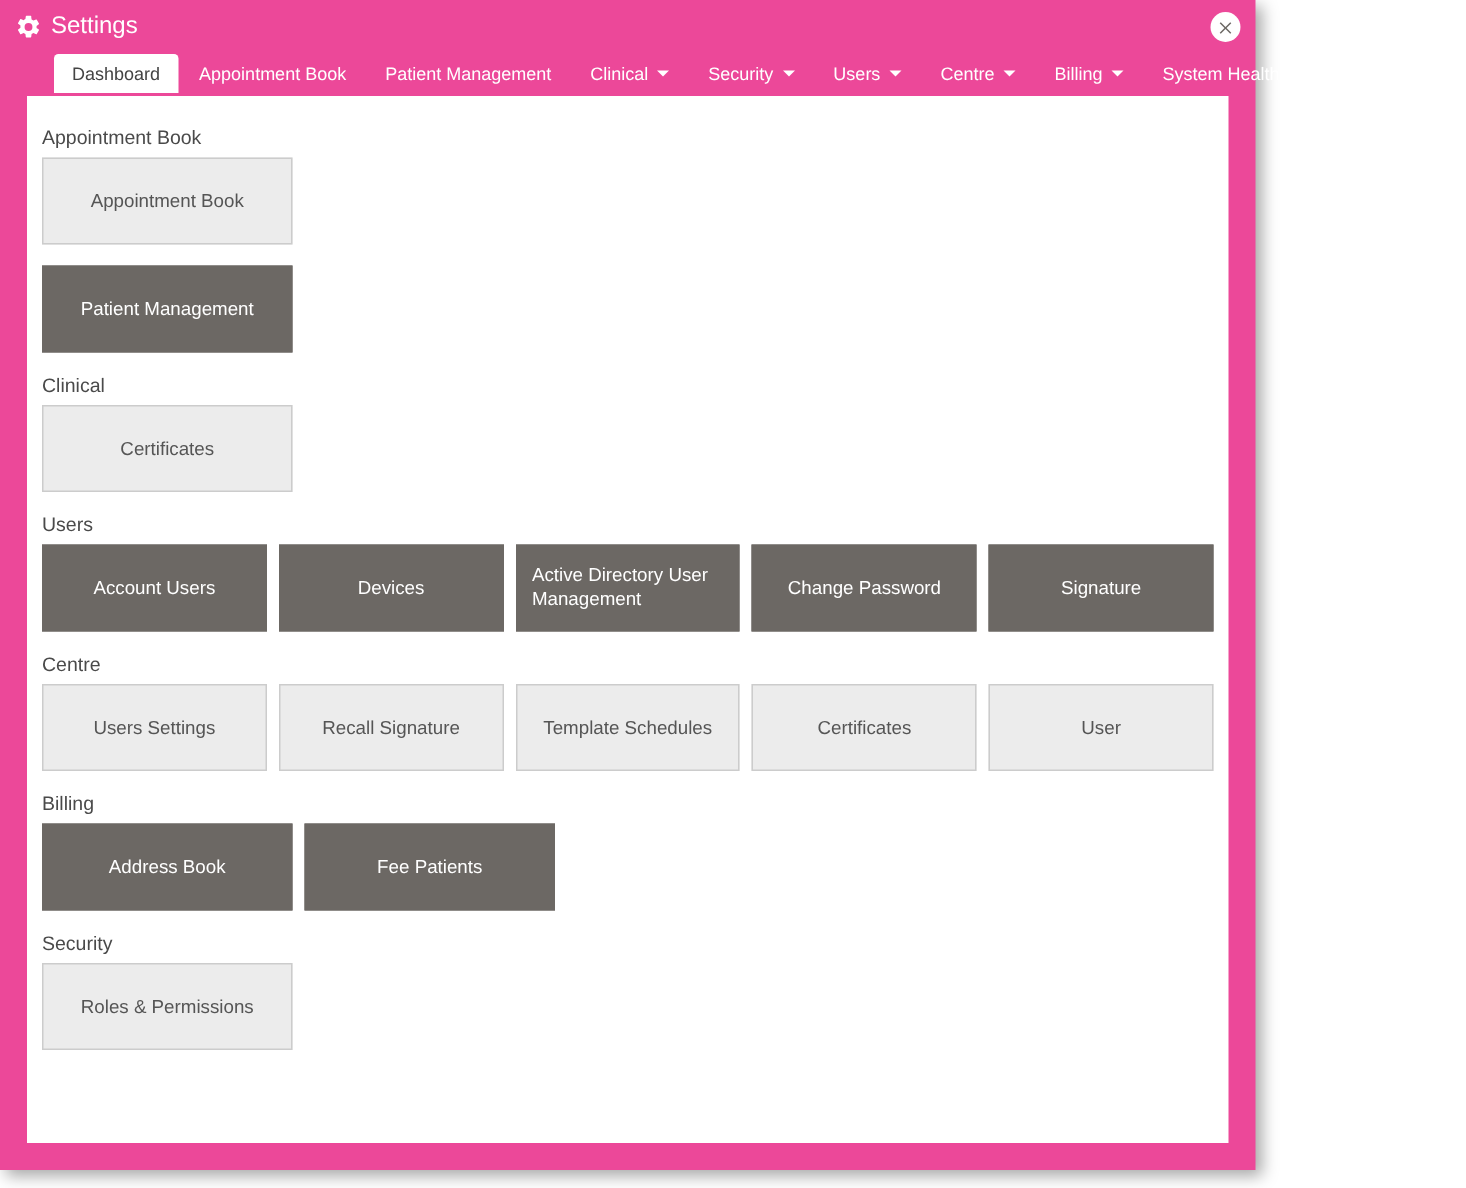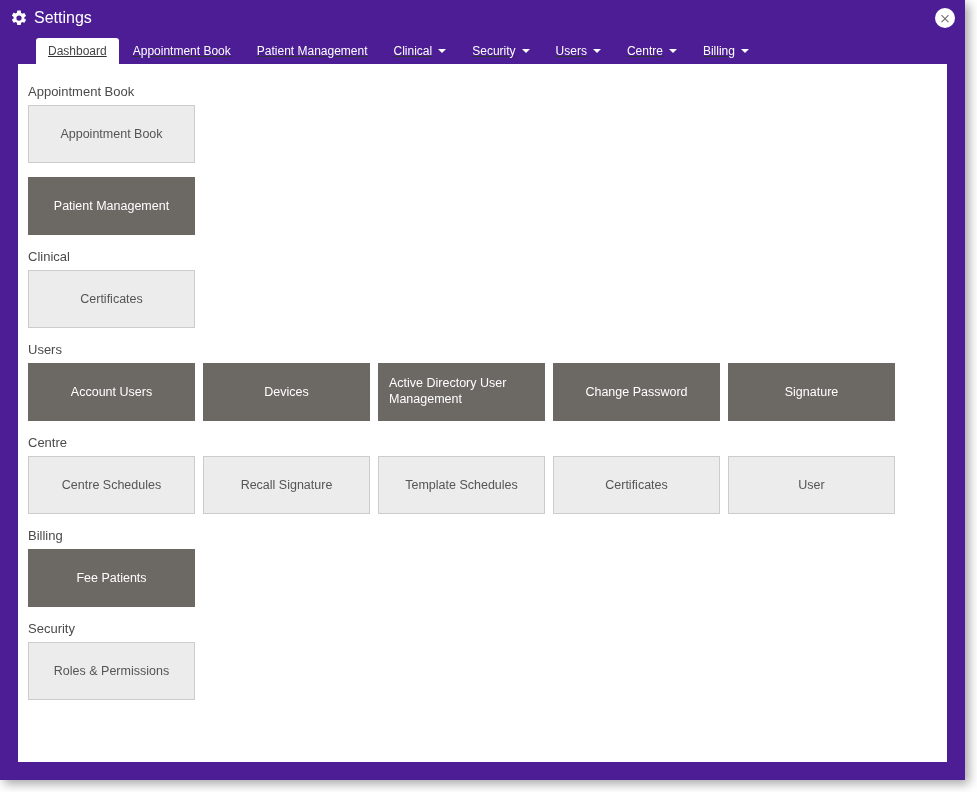--- a/index.html
+++ b/index.html
@@ -11,23 +11,23 @@
     font-size: 13px;
     color: #333;
   }
   .outer {
     width: 977px;
     height: 792px;
     position: relative;
     padding: 0 12px 12px 0;
   }
   .window {
-    width: 965px;
+    width: 837px;
     height: 780px;
-    background: #4c1d95;
+    background: #ec4899;
     box-shadow: 4px 4px 10px rgba(0,0,0,0.35);
     position: relative;
   }
   .titlebar {
     height: 36px;
     display: flex;
     align-items: center;
     padding: 0 10px;
     color: #fff;
   }
@@ -42,25 +42,24 @@
   .titlebar .spacer { flex: 1; }
   .titlebar .close {
     width: 20px; height: 20px; border-radius: 50%;
     background: #fff; color: #6c6864;
     display: flex; align-items: center; justify-content: center;
     font-weight: bold;
     cursor: pointer;
   }
   .tabs-strip {
     display: flex;
-    align-items: flex-end;
+    align-items: flex-start;
     padding: 0 16px 0 36px;
     height: 28px;
     gap: 2px;
-    text-decoration: underline;
   }
   .tab {
     color: #fff;
     font-size: 12px;
     padding: 6px 12px 6px 12px;
     cursor: pointer;
     border-radius: 3px 3px 0 0;
     white-space: nowrap;
     display: flex;
     align-items: center;
@@ -165,20 +164,23 @@
           <span class="caret"></span>
         </div>
         <div class="tab">
           <span>Centre</span>
           <span class="caret"></span>
         </div>
         <div class="tab">
           <span>Billing</span>
           <span class="caret"></span>
         </div>
+        <div class="tab">
+          <span>System Health Dashboard</span>
+        </div>
       </div>
 
     <div class="content" id="content">
         <div class="section-label">Appointment Book</div>
         <div class="row">
           <div class="tile">
             <span>Appointment Book</span>
           </div>
         </div>
         <div class="row">
@@ -206,37 +208,40 @@
           <div class="tile dark">
             <span>Change Password</span>
           </div>
           <div class="tile dark">
             <span>Signature</span>
           </div>
         </div>
         <div class="section-label">Centre</div>
         <div class="row">
           <div class="tile">
-            <span>Centre Schedules</span>
+            <span>Users Settings</span>
           </div>
           <div class="tile">
             <span>Recall Signature</span>
           </div>
           <div class="tile">
             <span>Template Schedules</span>
           </div>
           <div class="tile">
             <span>Certificates</span>
           </div>
           <div class="tile">
             <span>User</span>
           </div>
         </div>
         <div class="section-label">Billing</div>
         <div class="row">
+          <div class="tile dark">
+            <span>Address Book</span>
+          </div>
           <div class="tile dark">
             <span>Fee Patients</span>
           </div>
         </div>
         <div class="section-label">Security</div>
         <div class="row">
           <div class="tile">
             <span>Roles &amp; Permissions</span>
           </div>
         </div>

